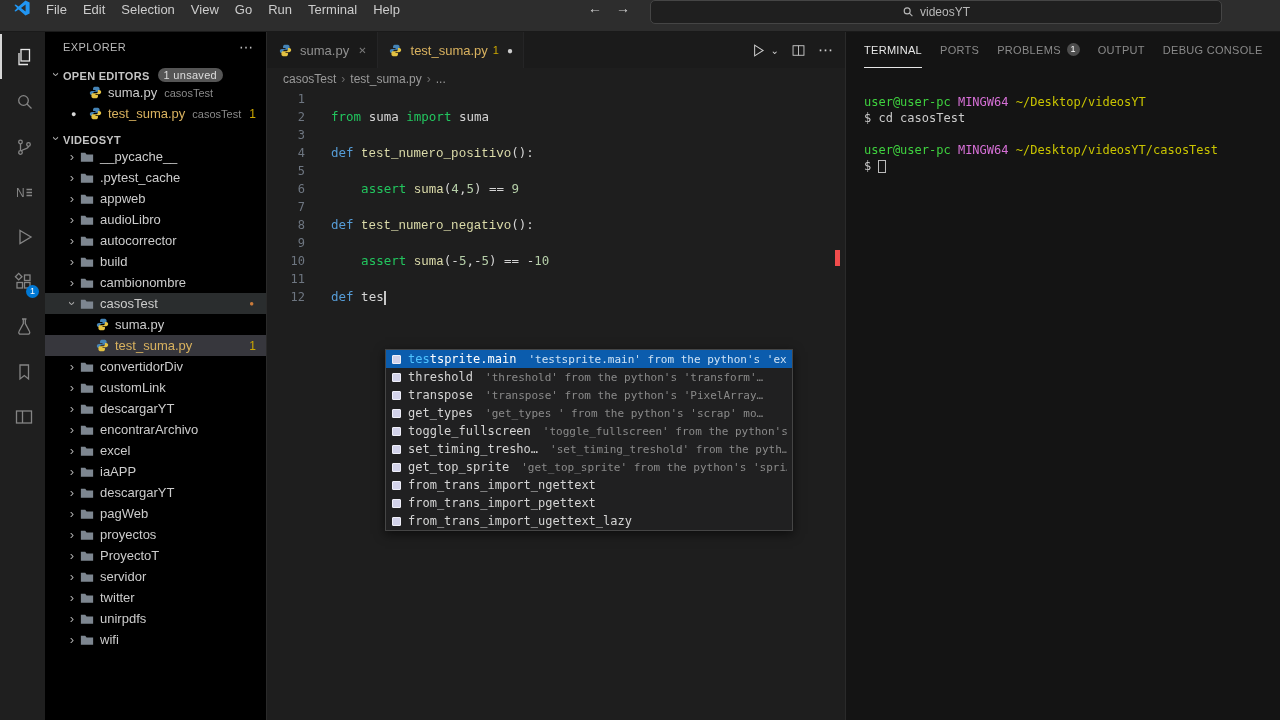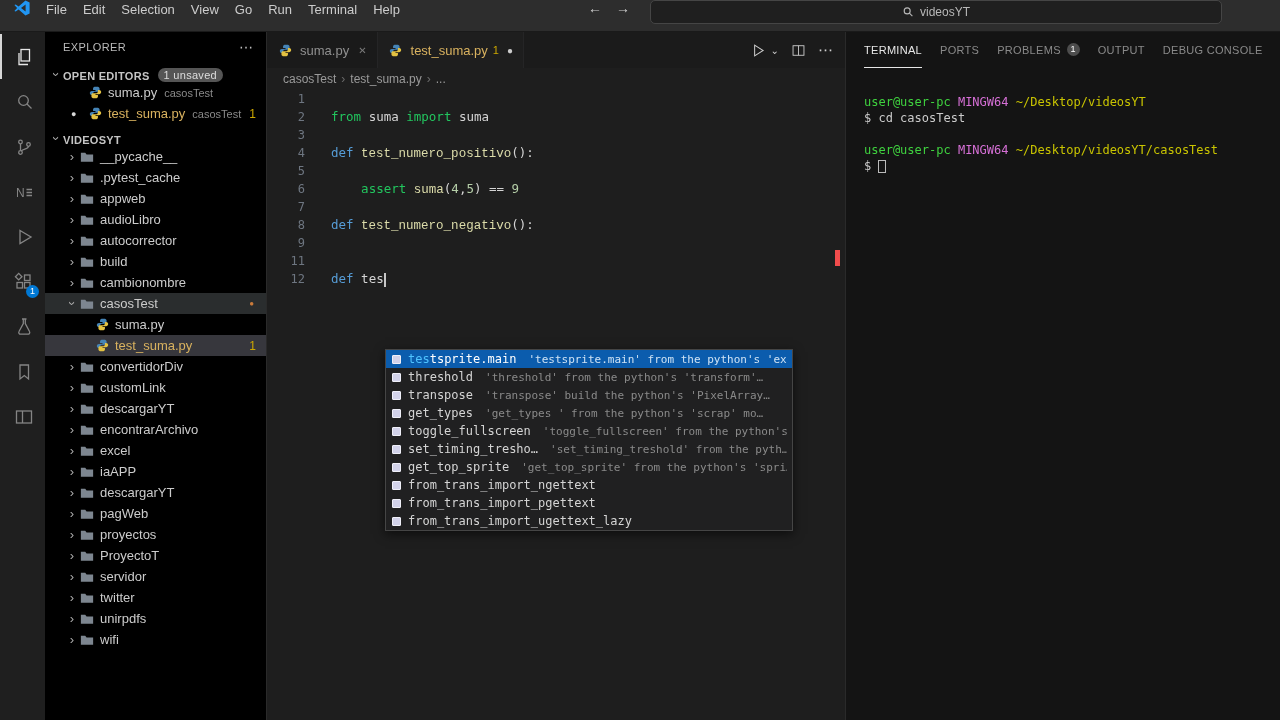--- a/index.html
+++ b/index.html
@@ -543,20 +543,24 @@
           </div>
           <div class="code-line">
             <span class="gutter">8</span>
             <span class="code"><span class="tok-kw">def</span><span class="tok-plain"> </span><span class="tok-fn">test_numero_negativo</span><span class="tok-plain">():</span></span>
           </div>
           <div class="code-line">
             <span class="gutter">9</span>
             <span class="code"></span>
           </div>
           <div class="code-line">
+            <span class="gutter">10</span>
+            <span class="code"><span class="tok-plain">    </span><span class="tok-ctrl">assert</span><span class="tok-plain"> </span><span class="tok-fn">suma</span><span class="tok-plain">(-</span><span class="tok-num">5</span><span class="tok-plain">,-</span><span class="tok-num">5</span><span class="tok-plain">) == -</span><span class="tok-num">10</span></span>
+          </div>
+          <div class="code-line">
             <span class="gutter">11</span>
             <span class="code"></span>
           </div>
           <div class="code-line">
             <span class="gutter">12</span>
             <span class="code"><span class="tok-kw">def</span><span class="tok-plain"> tes</span><span class="cursor"></span></span>
           </div>
         </div>
       <div class="suggest" id="suggest">
           <div class="suggest-row selected">
@@ -565,21 +569,21 @@
             <span class="suggest-desc">'testsprite.main' from the python's 'ex…</span>
           </div>
           <div class="suggest-row">
             <span class="suggest-icon"></span>
             <span class="suggest-label">threshold</span>
             <span class="suggest-desc">'threshold' from the python's 'transform'…</span>
           </div>
           <div class="suggest-row">
             <span class="suggest-icon"></span>
             <span class="suggest-label">transpose</span>
-            <span class="suggest-desc">'transpose' build the python's 'PixelArray…</span>
+            <span class="suggest-desc">'transpose' from the python's 'PixelArray…</span>
           </div>
           <div class="suggest-row">
             <span class="suggest-icon"></span>
             <span class="suggest-label">get_types</span>
             <span class="suggest-desc">'get_types ' from the python's 'scrap' mo…</span>
           </div>
           <div class="suggest-row">
             <span class="suggest-icon"></span>
             <span class="suggest-label">toggle_fullscreen</span>
             <span class="suggest-desc">'toggle_fullscreen' from the python's…</span>

